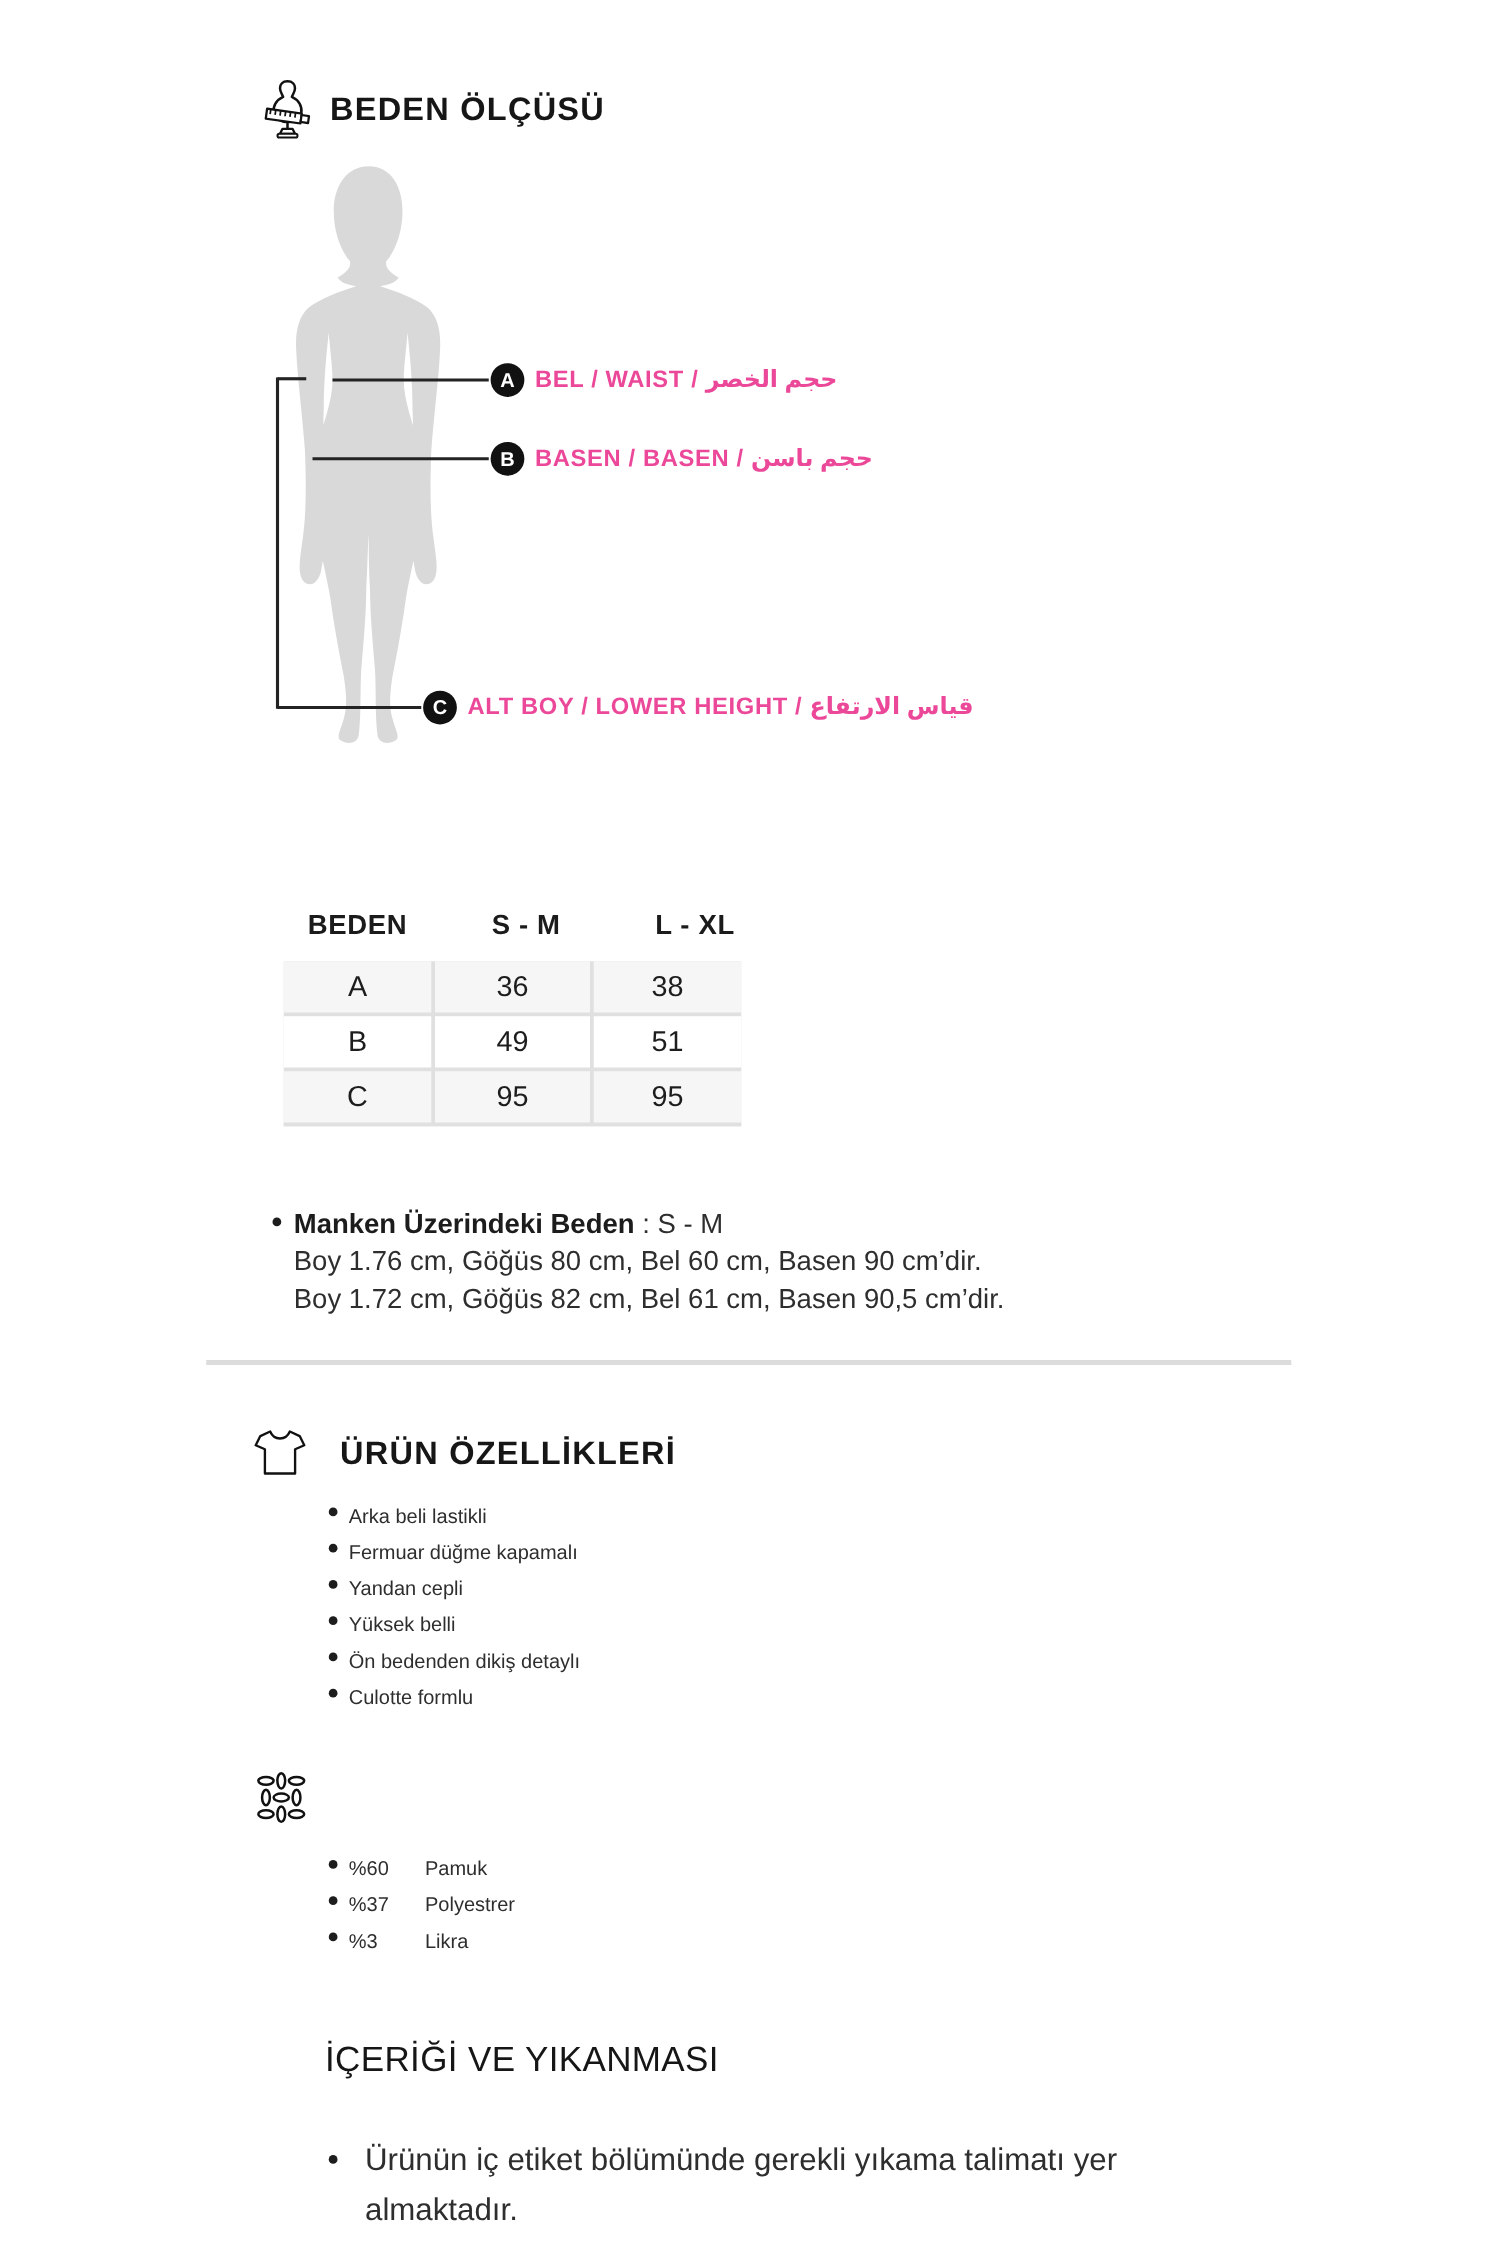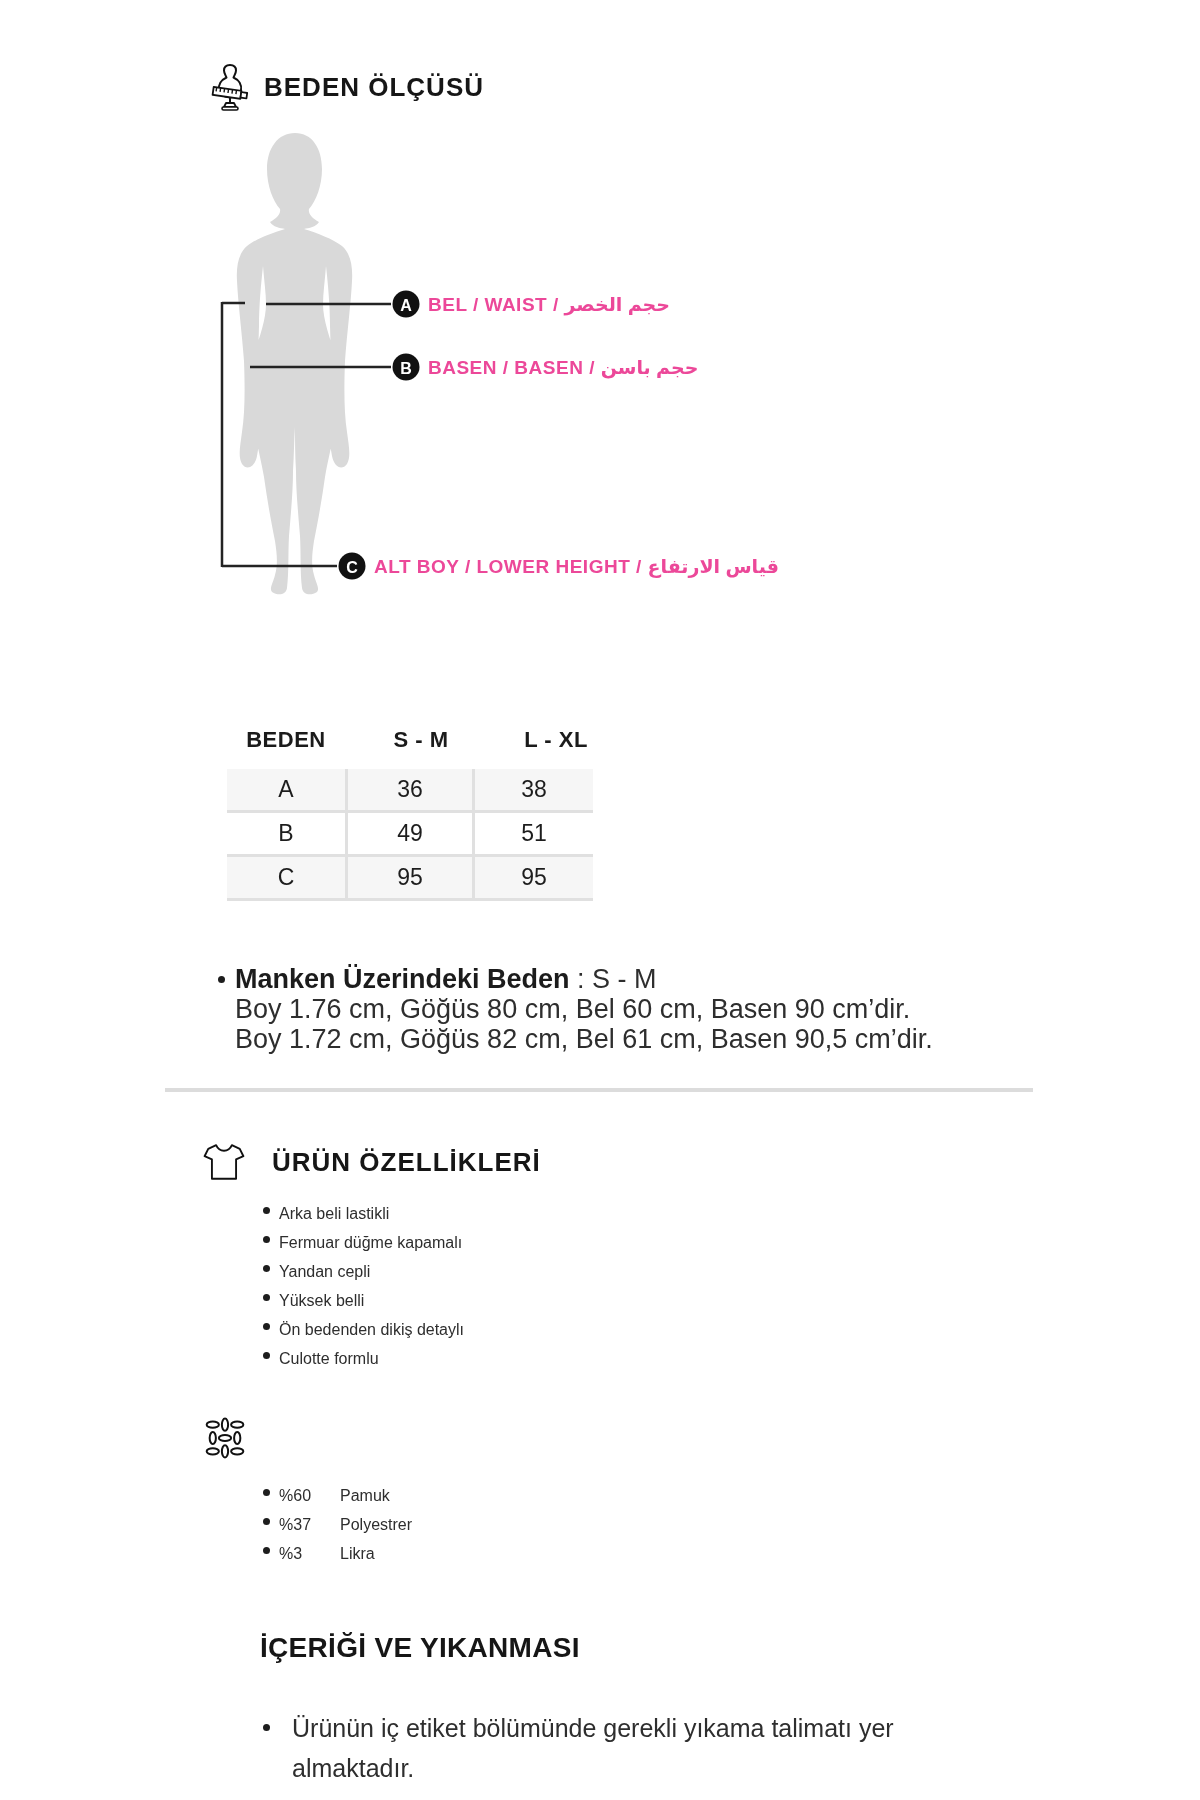--- a/index.html
+++ b/index.html
@@ -52,31 +52,31 @@
   }
   .feat-list{list-style:none;margin:0;padding:0;}
   .feat-list li{
     display:flex;align-items:baseline;
     font-size:16px;color:#2e2e2e;height:29px;line-height:29px;
   }
   .feat-list li .dot{margin-right:9px;position:relative;top:-5px;}
   .fab-pct{display:inline-block;width:61px;}
 
   
-  .manken{font-size:27px;color:#2e2e2e;line-height:30px;}
+  .manken{font-size:22px;color:#2e2e2e;line-height:30px;}
   .manken .first{display:flex;align-items:baseline;}
   .manken .first .dot{margin-right:10px;position:relative;top:-5px;}
   .manken b{color:#1c1c1c;font-weight:700;}
   .manken .cont{padding-left:17px;}
 
   
   .divider{height:4px;background:#dcdcdc;}
 
   
-  .care-title{font-size:28px;font-weight:700;letter-spacing:0.3px;color:#161616;white-space:nowrap;}
+  .care-title{font-size:28px;font-weight:400;letter-spacing:0.3px;color:#161616;white-space:nowrap;}
   .care-note{
     display:flex;align-items:flex-start;
     font-size:25px;color:#2e2e2e;line-height:40px;width:672px;gap:11px;
   }
   .care-note .dot{margin-right:11px;margin-top:16px;}
 </style>
 </head>
 <body>
 
 <div class="canvas">

